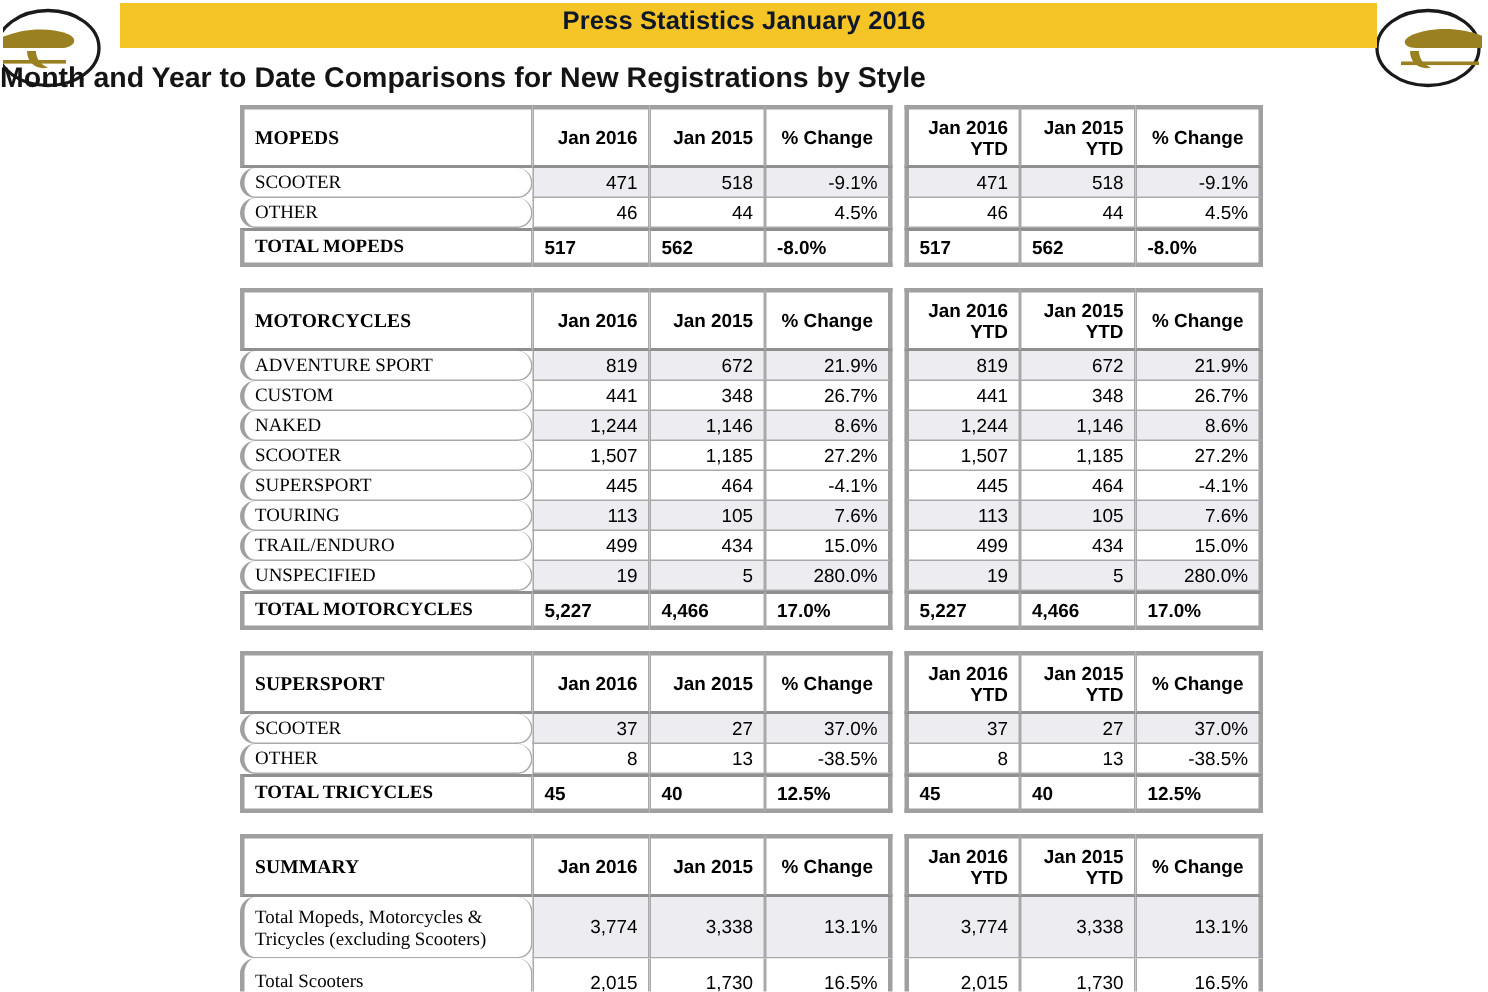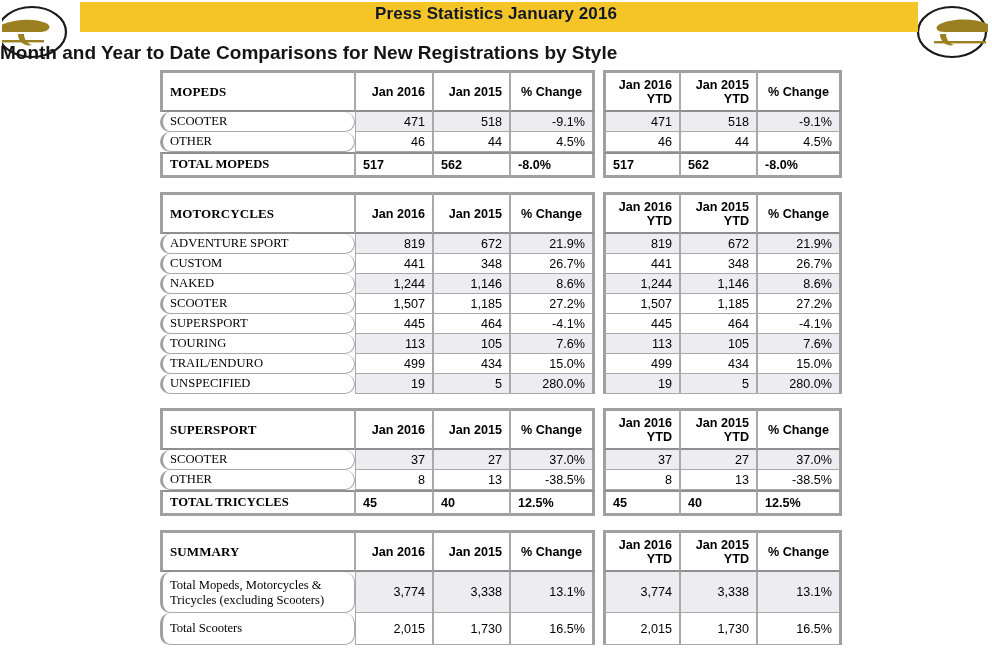--- a/index.html
+++ b/index.html
@@ -314,20 +314,30 @@
         <tr class="data shaded last">
           <td class="cat g1-first">UNSPECIFIED</td>
           <td class="">19</td>
           <td class="">5</td>
           <td class="g1-last">280.0%</td>
           <td class="spacer"></td>
           <td class="g2-first">19</td>
           <td class="">5</td>
           <td class="g2-last">280.0%</td>
         </tr>
+        <tr class="total">
+          <td class="cat g1-first">TOTAL MOTORCYCLES</td>
+          <td class="">5,227</td>
+          <td class="">4,466</td>
+          <td class="g1-last">17.0%</td>
+          <td class="spacer"></td>
+          <td class="g2-first">5,227</td>
+          <td class="">4,466</td>
+          <td class="g2-last">17.0%</td>
+        </tr>
       </tbody>
     </table>
     <table class="stat">
       <colgroup>
         <col style="width: 195px;">
         <col style="width: 78px;">
         <col style="width: 77px;">
         <col style="width: 85px;">
         <col style="width: 8px;">
         <col style="width: 77px;">

